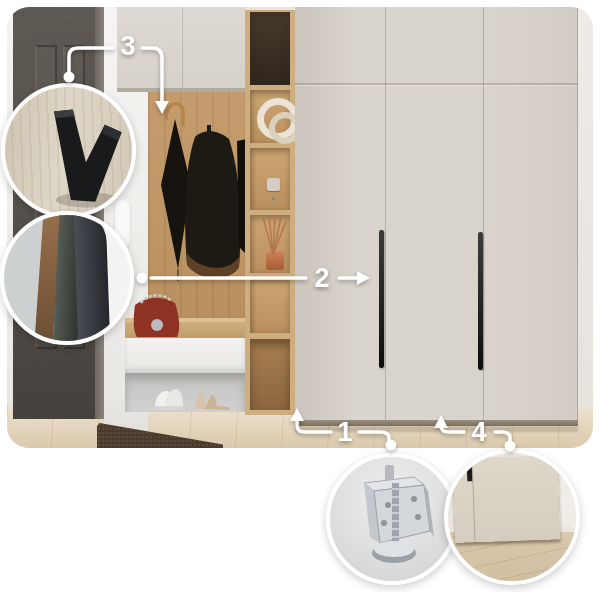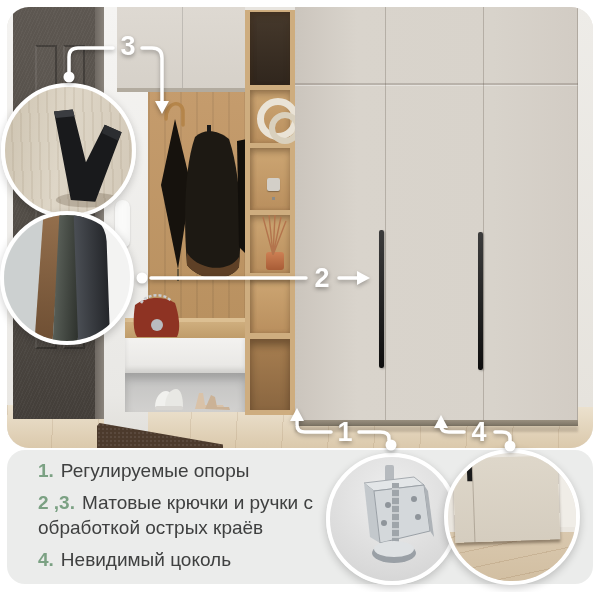--- a/index.html
+++ b/index.html
@@ -180,28 +180,20 @@
       <div class="w-seam" style="left:282px"></div>
       <div class="w-handle" style="left:84px;top:223px"></div>
       <div class="w-handle" style="left:183px;top:225px"></div>
       <div style="position:absolute;left:0;top:413px;width:100%;height:6px;
                   background:linear-gradient(180deg,#998f7f,#7b7264)"></div>
     </div>
     <div class="abs w-shadow"></div>
     <div class="abs right-wall"></div>
   </div>
 
-  <div class="abs panel">
-    <div class="legend">
-      <div class="item"><span class="num">1.</span><span class="txt">Регулируемые опоры</span></div>
-      <div class="item"><span class="num">2 ,3.</span><span class="txt">Матовые крючки и ручки с
-обработкой острых краёв</span></div>
-      <div class="item"><span class="num">4.</span><span class="txt">Невидимый цоколь</span></div>
-    </div>
-  </div>
 
   <div class="abs inset inset-hook">
     <svg width="127" height="127" viewBox="0 0 135 135">
       <ellipse cx="88" cy="120" rx="34" ry="8" fill="rgba(80,65,45,.25)"></ellipse>
       <polygon points="52,26 72,24 86,80 106,40 124,48 96,122 70,120" fill="#191a1c"></polygon>
       <polygon points="52,26 72,24 74,31 54,33" fill="#3a3c40"></polygon>
       <polygon points="106,40 124,48 120,57 103,49" fill="#2c2e31"></polygon>
     </svg>
   </div>
 

